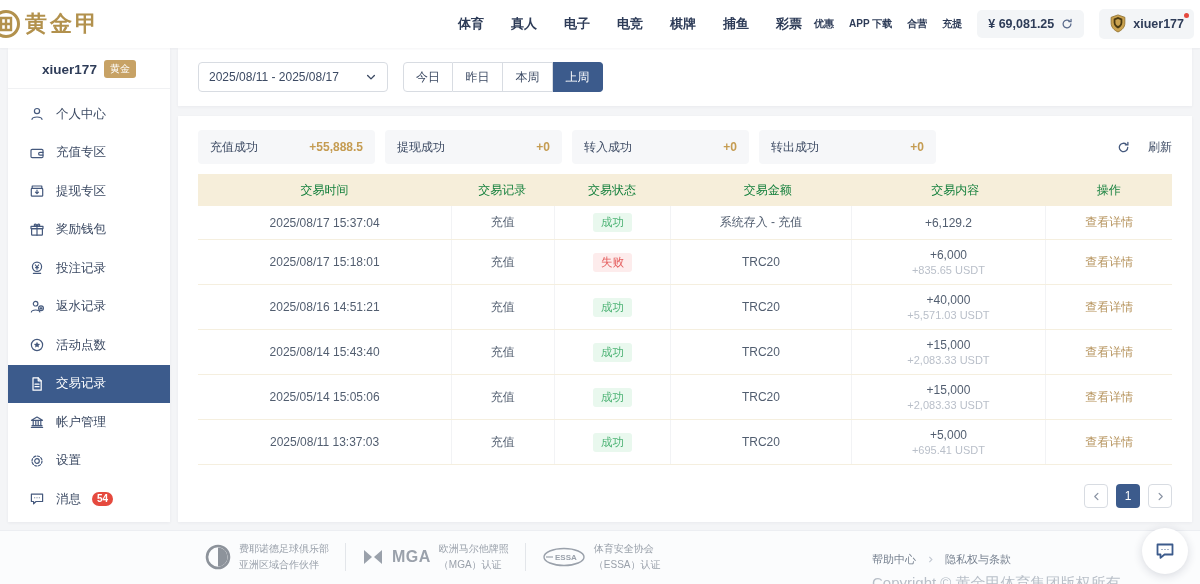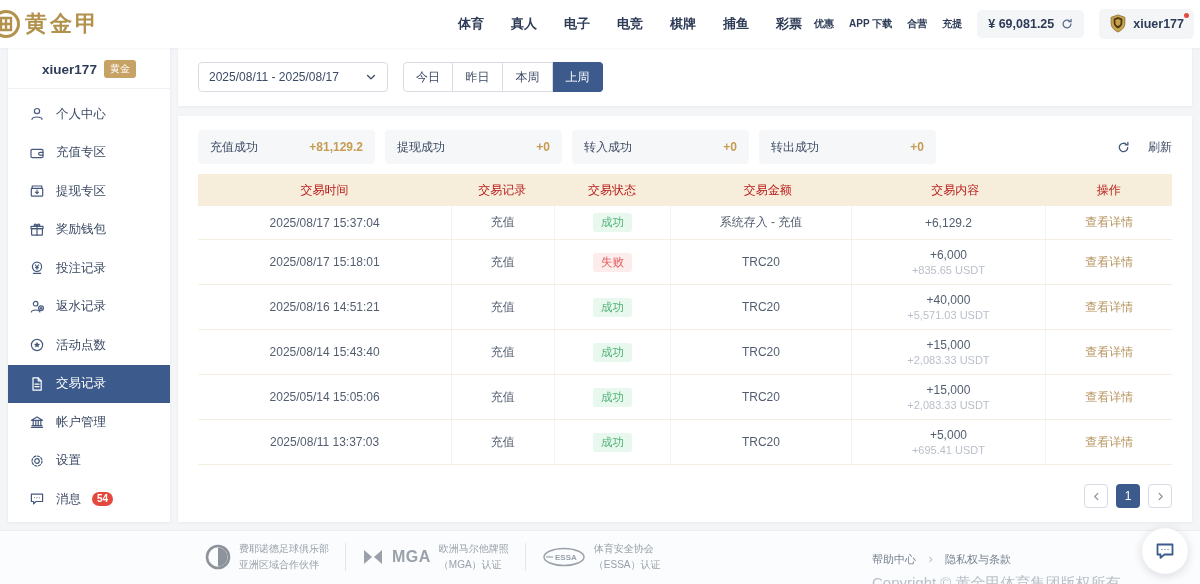--- a/index.html
+++ b/index.html
@@ -63,21 +63,21 @@
   .stat-box { width:177px; height:34px; background:#f6f7f9; border-radius:4px; display:flex;
               align-items:center; justify-content:space-between; padding:0 12px; }
   .stat-box .lbl { font-size:12px; color:#3c4a63; }
   .stat-box .val { font-size:12px; font-weight:bold; color:#c59c52; }
   .refresh-btn { margin-left:auto; display:flex; align-items:center; gap:18px; font-size:12px;
                  color:#3c4a63; cursor:pointer; }
   .refresh-btn .ic { color:#45597d; }
 
   .tx-table { margin-top:10px; }
   .t-head { display:flex; height:32px; background:#f6eeda; align-items:center; }
-  .t-head .cell { font-size:12px; color:#b91c1c; text-align:center; }
+  .t-head .cell { font-size:12px; color:#15803d; text-align:center; }
   .t-row { display:flex; align-items:center; border-bottom:1px solid #f5efdf; }
   .t-row.single { height:34px; } .t-row.double { height:45px; }
   .cell { text-align:center; }
   .c-time{width:26%;} .c-type{width:10.5%;} .c-status{width:12%;} .c-content{width:18.5%;}
   .c-amount{width:20%;} .c-action{width:13%;}
   .t-row .cell { font-size:12px; color:#525e70; border-left:1px solid #f2f3f5; height:100%;
                  display:flex; flex-direction:column; align-items:center; justify-content:center; }
   .t-row .cell:first-child { border-left:none; }
   .status-badge { font-size:11.5px; padding:2px 8px; border-radius:3px; }
   .status-success { color:#4db375; background:#e9f8ee; }
@@ -294,21 +294,21 @@
       <div class="tab-btn">本周</div>
       <div class="tab-btn active">上周</div>
     </div>
 </section>
 
 <section class="records-card">
   <div class="stats-row">
     <span id="statBoxes" style="display:flex;gap:10px;">
         <div class="stat-box">
           <span class="lbl">充值成功</span>
-          <span class="val">+81,129.2</span>
+          <span class="val">+55,888.5</span>
         </div>
         <div class="stat-box">
           <span class="lbl">提现成功</span>
           <span class="val">+0</span>
         </div>
         <div class="stat-box">
           <span class="lbl">转入成功</span>
           <span class="val">+0</span>
         </div>
         <div class="stat-box">

